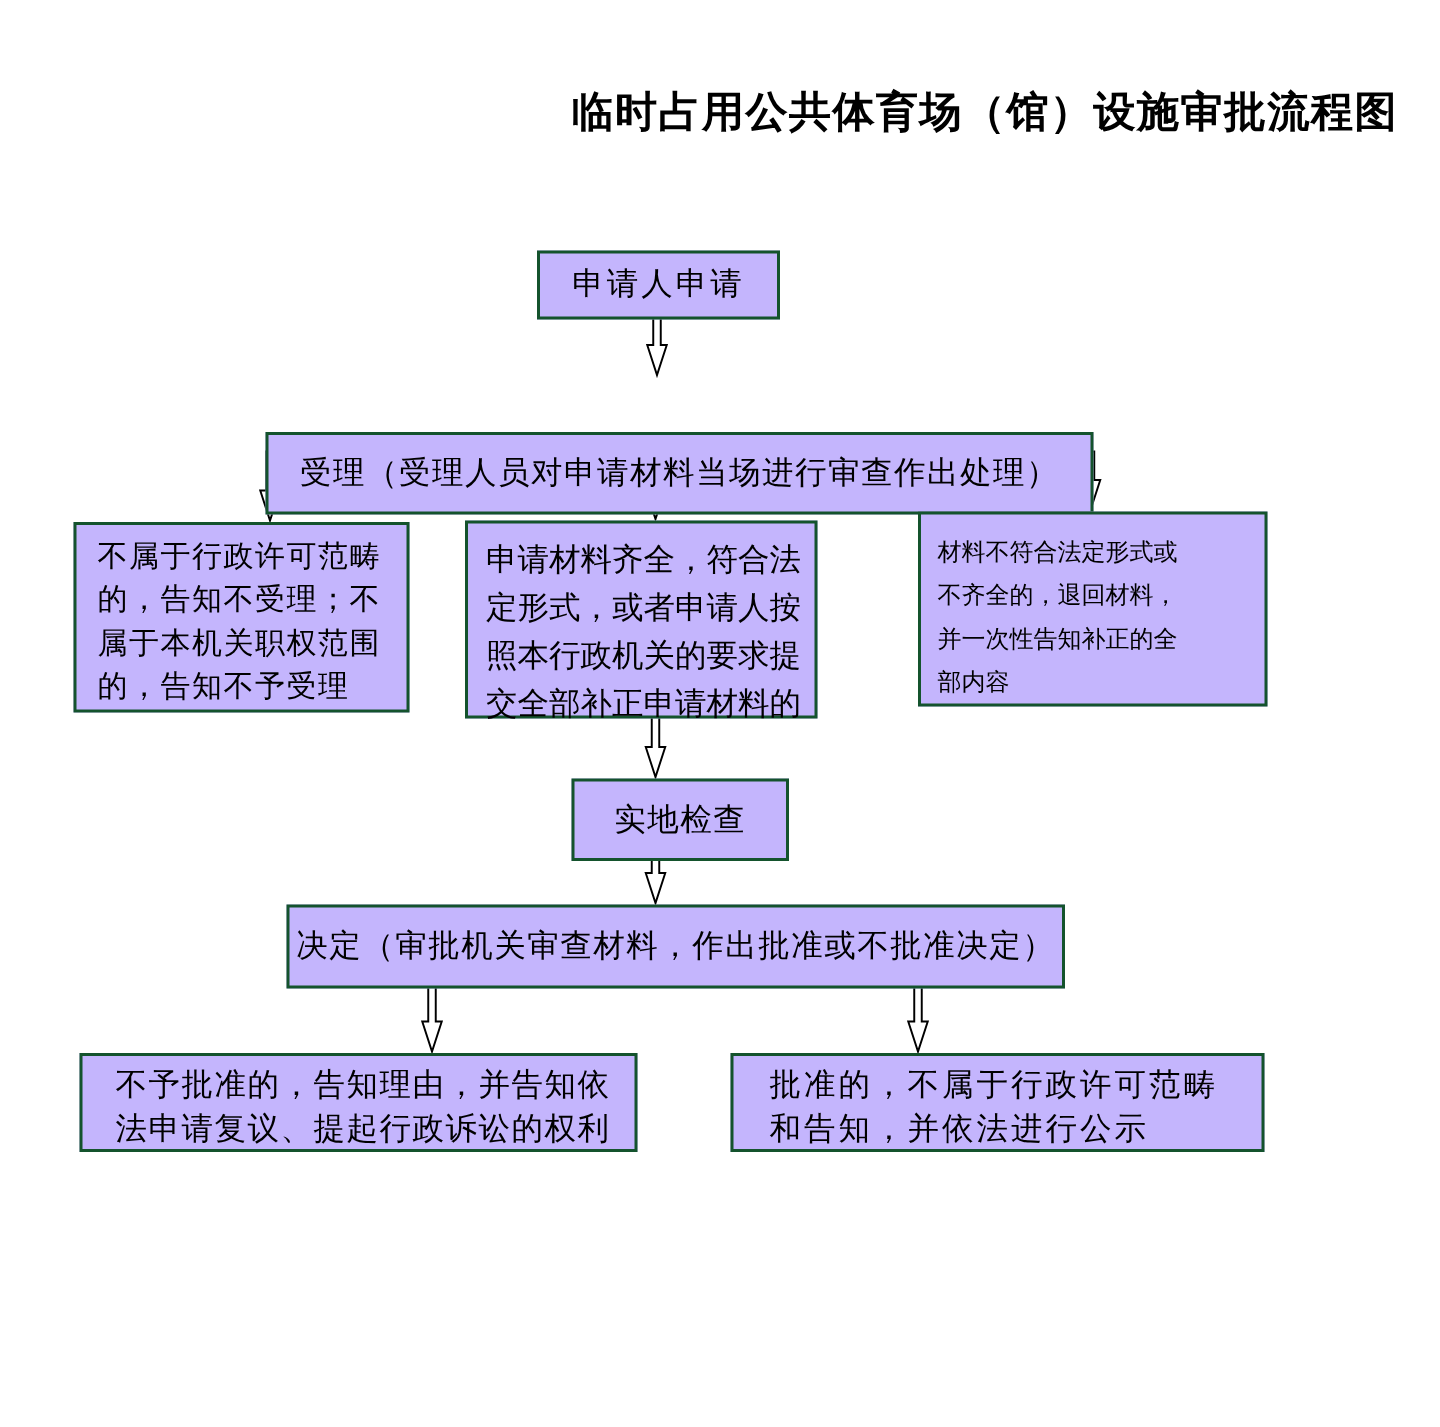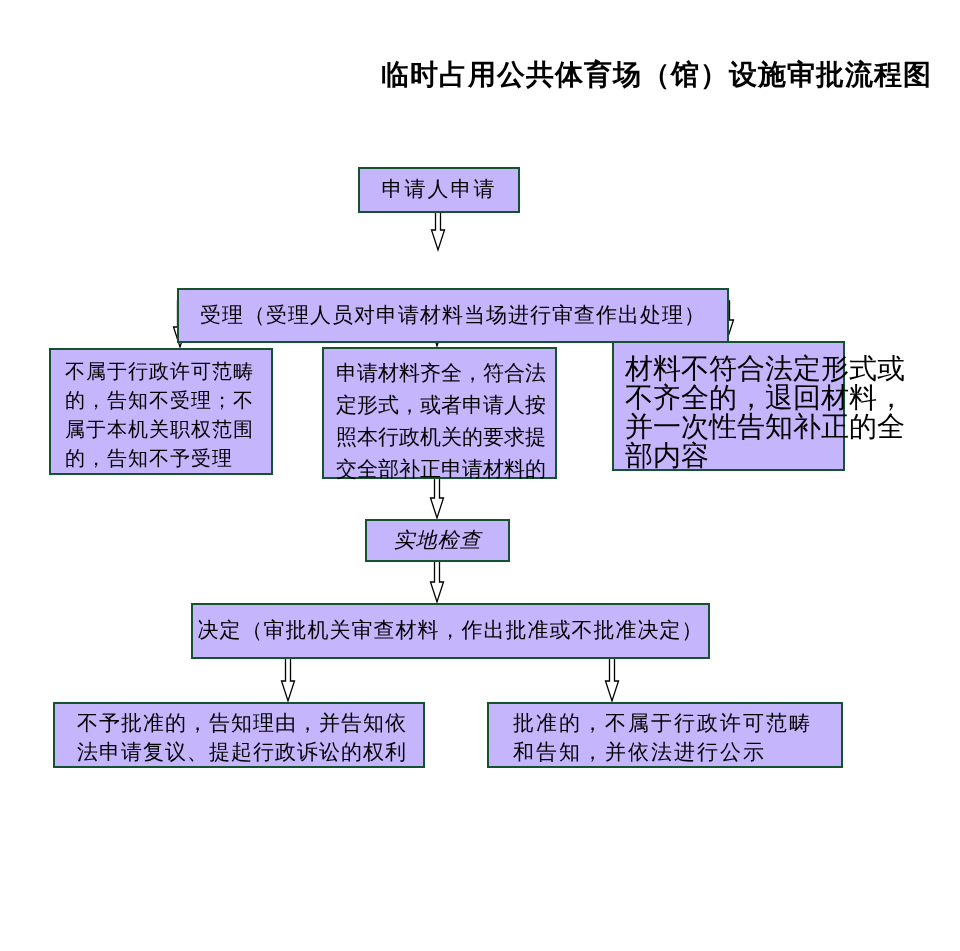--- a/index.html
+++ b/index.html
@@ -38,23 +38,23 @@
     justify-content: center;
     text-align: center;
     white-space: nowrap;
   }
   .box.multi {
     white-space: pre;
   }
   #box-apply            { left: 358px; top: 167px; width: 162px; height: 46px; letter-spacing: 2px; }
   #box-accept           { left: 177px; top: 247px; width: 552px; height: 55px; letter-spacing: 1px; margin-top: 41px; }
   #box-not-accepted     { left: 49px;  top: 348px; width: 224px; height: 127px; padding: 7px 4px 0 14px; line-height: 29px; letter-spacing: 1px; font-size: 20px; }
-  #box-complete         { left: 322px; top: 347px; width: 235px; height: 132px; padding: 8px 4px 12px 12px; line-height: 32px; font-size: 21px; }
-  #box-incomplete       { left: 612px; top: 341px; width: 233px; height: 130px; padding: 11px 4px 0 11px; line-height: 29px; font-size: 28px; }
-  #box-inspect          { left: 365px; top: 519px; width: 145px; height: 43px; letter-spacing: 1px; font-style: italic; }
+  #box-complete         { left: 310px; top: 347px; width: 235px; height: 132px; padding: 8px 4px 12px 12px; line-height: 32px; font-size: 21px; }
+  #box-incomplete       { left: 612px; top: 341px; width: 233px; height: 130px; padding: 11px 4px 0 11px; line-height: 29px; font-size: 16px; }
+  #box-inspect          { left: 381px; top: 519px; width: 145px; height: 55px; letter-spacing: 1px; }
   #box-decide           { left: 191px; top: 603px; width: 519px; height: 56px; letter-spacing: 1px; }
   #box-rejected         { left: 53px;  top: 702px; width: 372px; height: 66px; padding: 5px 4px 0 22px; line-height: 29px; letter-spacing: 1px; }
   #box-approved         { left: 487px; top: 702px; width: 356px; height: 66px; padding: 5px 4px 0 24px; line-height: 29px; letter-spacing: 2px; }
   .arrow-layer {
     position: absolute;
     left: 0; top: 0;
     width: 960px; height: 951px;
     pointer-events: none;
   }
   .arrow-layer polygon {

